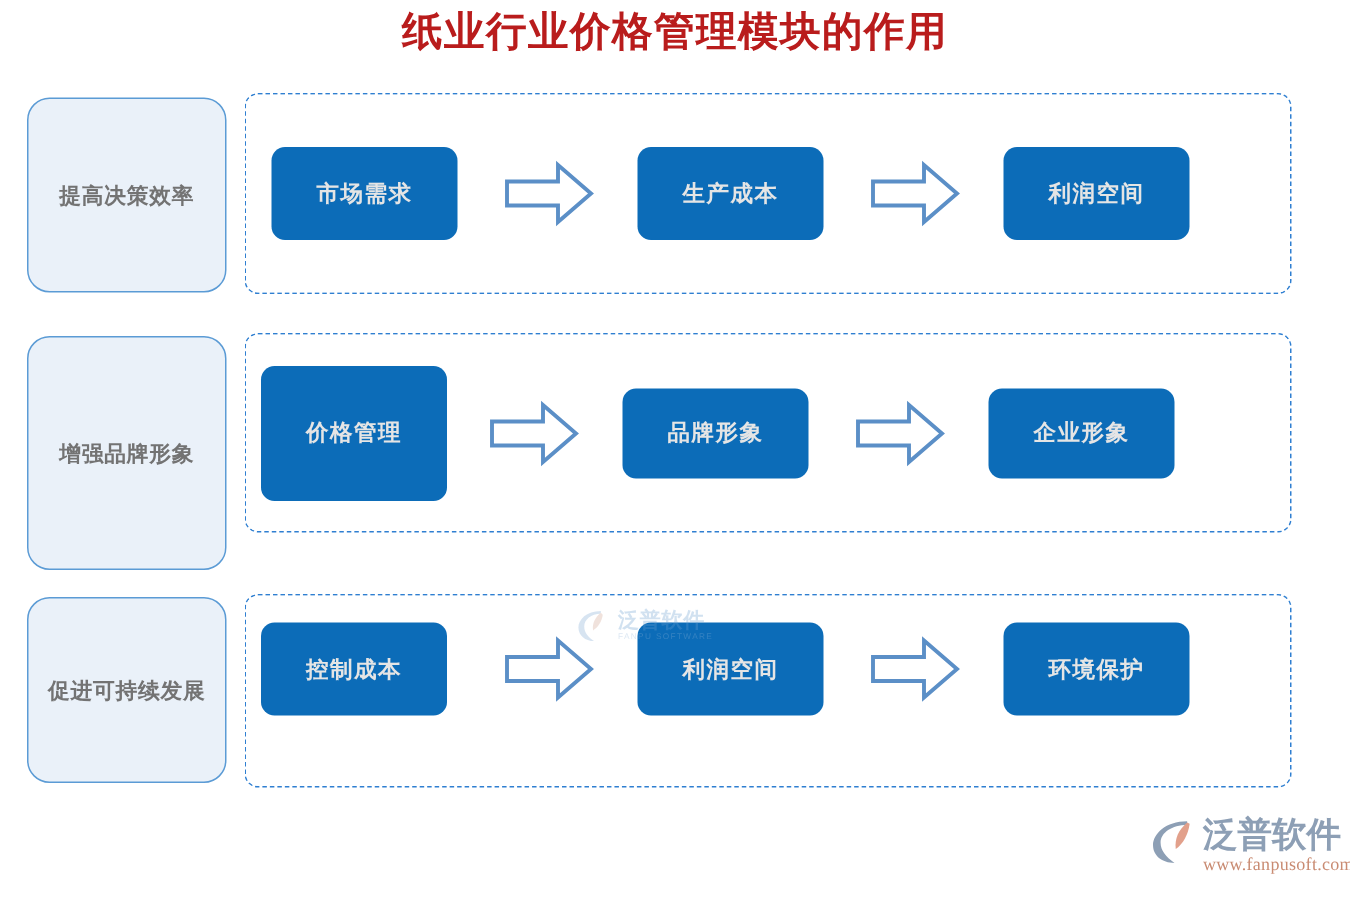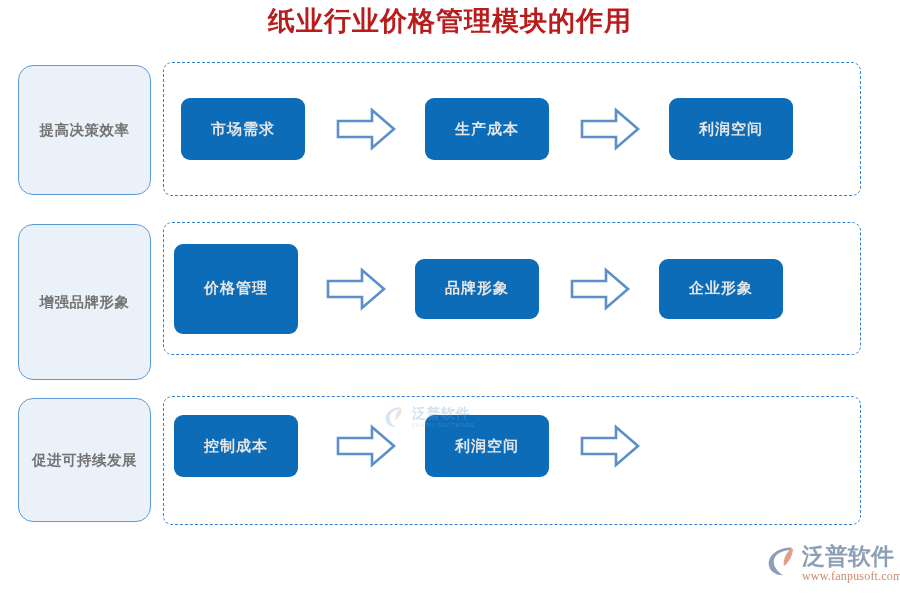--- a/index.html
+++ b/index.html
@@ -291,20 +291,23 @@
     </div>
 
     <div class="sp-a" style="width:30px;"></div>
     <div class="arrow">
       <svg width="62" height="46" viewBox="0 0 62 46" aria-hidden="true">
         <polygon points="3,15 37,15 37,4 59,23 37,42 37,31 3,31" fill="#ffffff" stroke="#5b8fc7" stroke-width="2.6" stroke-linejoin="miter"></polygon>
       </svg>
     </div>
     <div class="sp-a" style="width:28px;"></div>
 
+    <div class="node">
+      <span>环境保护</span>
+    </div>
   </div>
 </div>
 
 <div class="watermark">
   <svg class="wm-mark" viewBox="0 0 40 40" aria-hidden="true">
     <path d="M27 5 C12 5 4 14 4 22 C4 30 11 36 20 36 C14 32 10 27 10 21 C10 14 17 8 27 8 Z" fill="#7ea8d4"></path>
     <path d="M27 7 C21 12 18 18 19 25 C24 22 28 16 29 9 Z" fill="#cfa08e"></path>
   </svg>
   <div class="wm-text-wrap">
     <div class="wm-cn">泛普软件</div>

